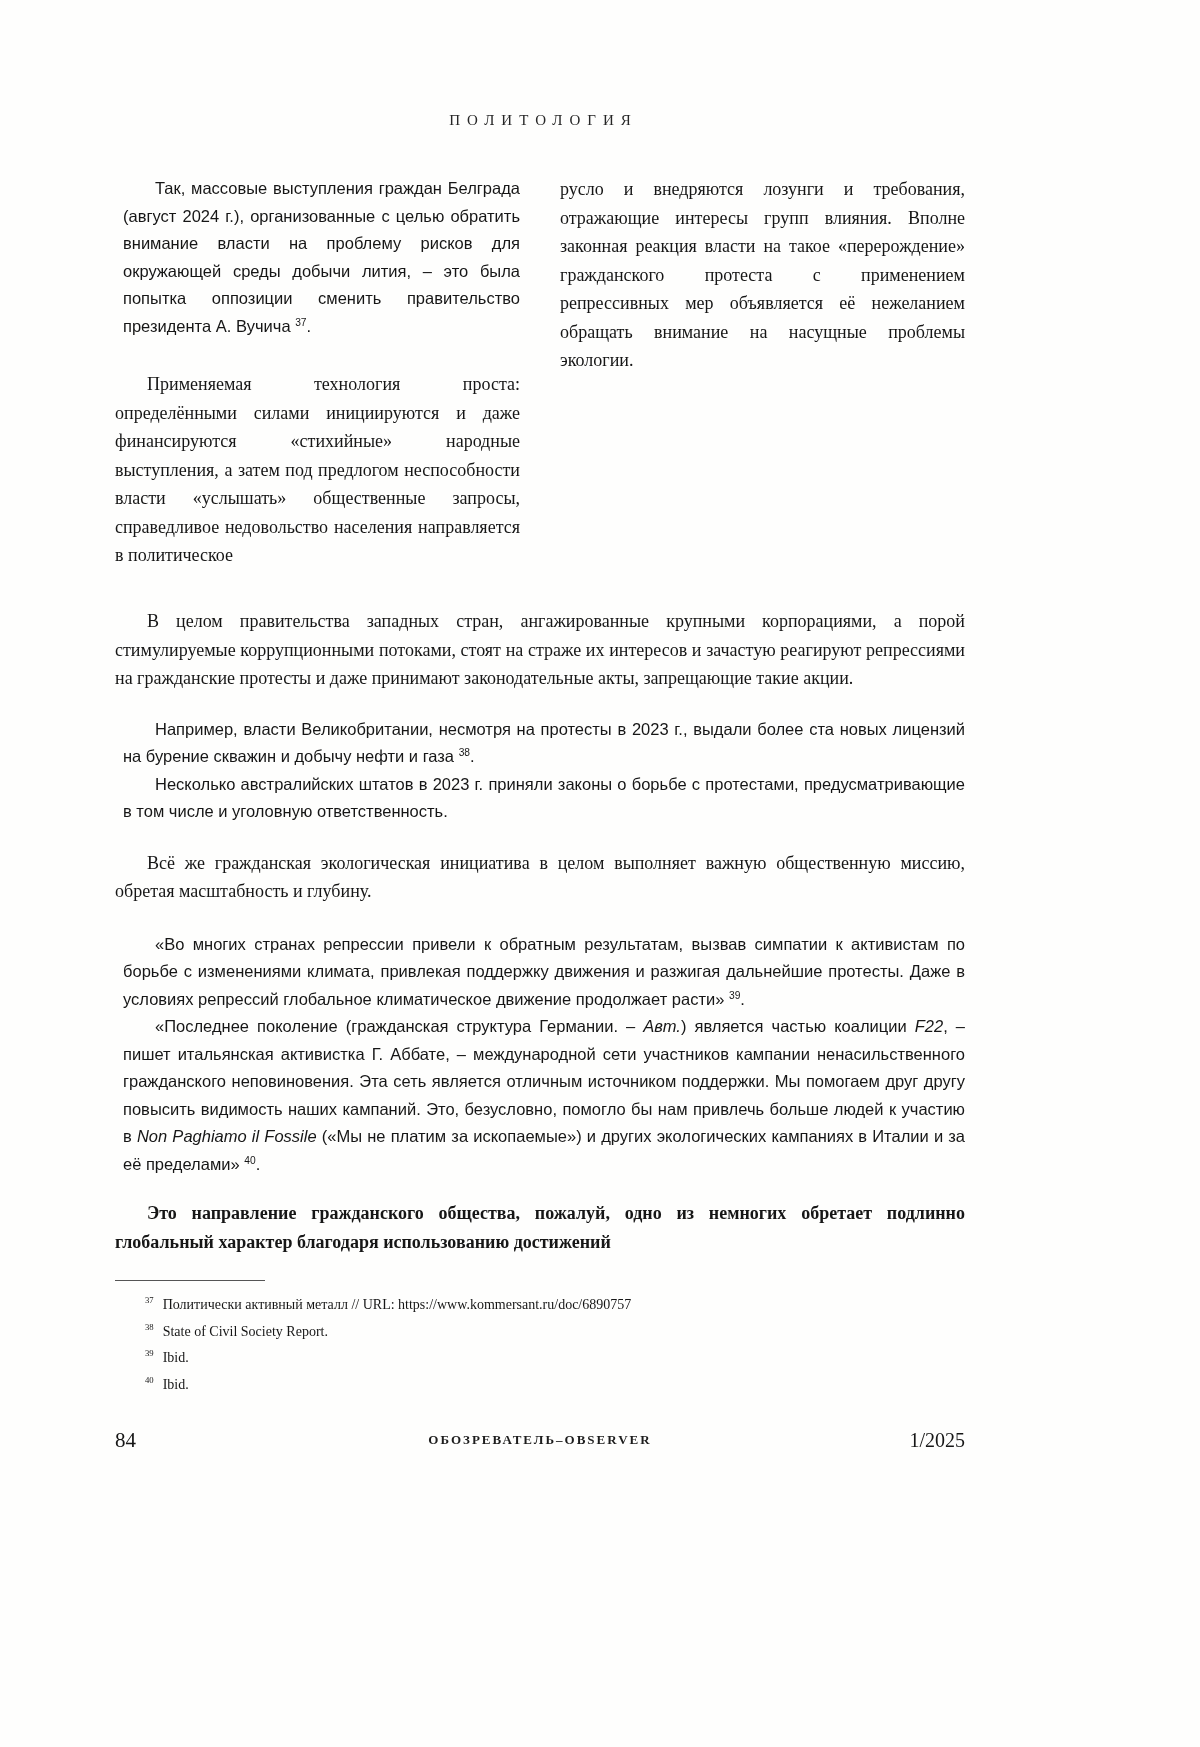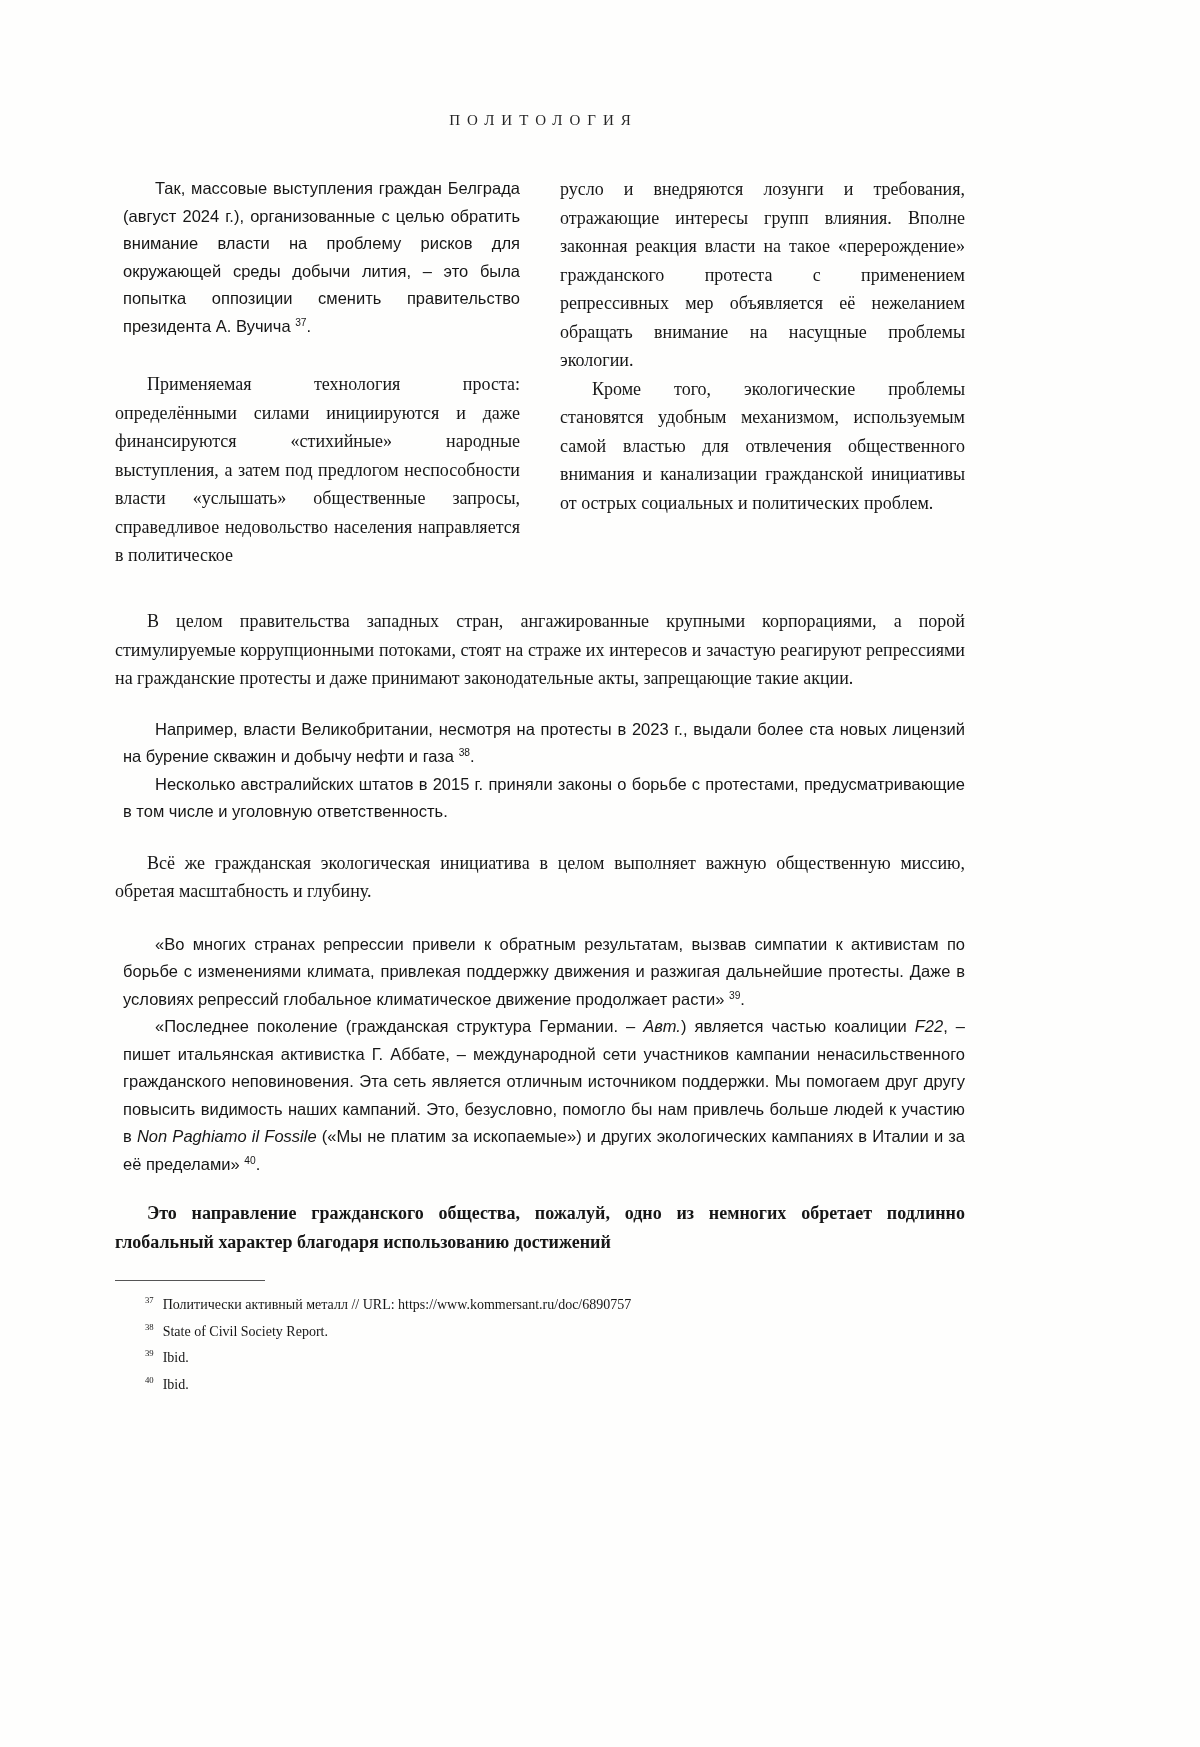--- a/index.html
+++ b/index.html
@@ -124,29 +124,28 @@
 
     <div class="rubric">ПОЛИТОЛОГИЯ</div>
 
     <div class="two-col">
       <div class="col">
         <p class="sans indent">Так, массовые выступления граждан Белграда (август 2024 г.), организованные с целью обратить внимание власти на проблему рисков для окружающей среды добычи лития, – это была попытка оппозиции сменить правительство президента А. Вучича <sup>37</sup>.</p>
         <p class="serif indent gap-top">Применяемая технология проста: определёнными силами инициируются и даже финансируются «стихийные» народные выступления, а затем под предлогом неспособности власти «услышать» общественные запросы, справедливое недовольство населения направляется в политическое</p>
       </div>
       <div class="col">
         <p class="serif">русло и внедряются лозунги и требования, отражающие интересы групп влияния. Вполне законная реакция власти на такое «перерождение» гражданского протеста с применением репрессивных мер объявляется её нежеланием обращать внимание на насущные проблемы экологии.</p>
-        <p class="serif indent">Кроме того, экологические проблемы становятся удобным механизмом, используемым самой властью для отвлечения общественного внимания и канализации гражданской инициативы от острых социальных и политических проблем.</p>
       </div>
     </div>
 
     <p class="serif indent sec-western">В целом правительства западных стран, ангажированные крупными корпорациями, а порой стимулируемые коррупционными потоками, стоят на страже их интересов и зачастую реагируют репрессиями на гражданские протесты и даже принимают законодательные акты, запрещающие такие акции.</p>
 
     <div class="sans-block sec-examples">
       <p class="sans indent">Например, власти Великобритании, несмотря на протесты в 2023 г., выдали более ста новых лицензий на бурение скважин и добычу нефти и газа <sup>38</sup>.</p>
-      <p class="sans indent">Несколько австралийских штатов в 2015 г. приняли законы о борьбе с протестами, предусматривающие в том числе и уголовную ответственность.</p>
+      <p class="sans indent">Несколько австралийских штатов в 2023 г. приняли законы о борьбе с протестами, предусматривающие в том числе и уголовную ответственность.</p>
     </div>
 
     <p class="serif indent sec-mission">Всё же гражданская экологическая инициатива в целом выполняет важную общественную миссию, обретая масштабность и глубину.</p>
 
     <div class="sans-block sec-quotes">
       <p class="sans indent">«Во многих странах репрессии привели к обратным результатам, вызвав симпатии к активистам по борьбе с изменениями климата, привлекая поддержку движения и разжигая дальнейшие протесты. Даже в условиях репрессий глобальное климатическое движение продолжает расти» <sup>39</sup>.</p>
       <p class="sans indent">«Последнее поколение (гражданская структура Германии. – <i>Авт.</i>) является частью коалиции <i>F22</i>, – пишет итальянская активистка Г. Аббате, – международной сети участников кампании ненасильственного гражданского неповиновения. Эта сеть является отличным источником поддержки. Мы помогаем друг другу повысить видимость наших кампаний. Это, безусловно, помогло бы нам привлечь больше людей к участию в <i>Non Paghiamo il Fossile</i> («Мы не платим за ископаемые») и других экологических кампаниях в Италии и за её пределами» <sup>40</sup>.</p>
     </div>
 
     <p class="serif indent sec-closing">Это направление гражданского общества, пожалуй, одно из немногих обретает подлинно глобальный характер благодаря использованию достижений</p>
@@ -154,13 +153,18 @@
     <div class="fn-rule"></div>
 
     <div class="footnotes">
       <p class="footnote"><sup class="fn-num">37</sup><span>Политически активный металл // URL: https://www.kommersant.ru/doc/6890757</span></p>
       <p class="footnote"><sup class="fn-num">38</sup><span>State of Civil Society Report.</span></p>
       <p class="footnote"><sup class="fn-num">39</sup><span>Ibid.</span></p>
       <p class="footnote"><sup class="fn-num">40</sup><span>Ibid.</span></p>
     </div>
   </div>
 
+  <div class="footer">
+    <span class="pageno">84</span>
+    <span class="journal">ОБОЗРЕВАТЕЛЬ–OBSERVER</span>
+    <span class="issue">1/2025</span>
+  </div>
 </div>
 
 </body></html>

